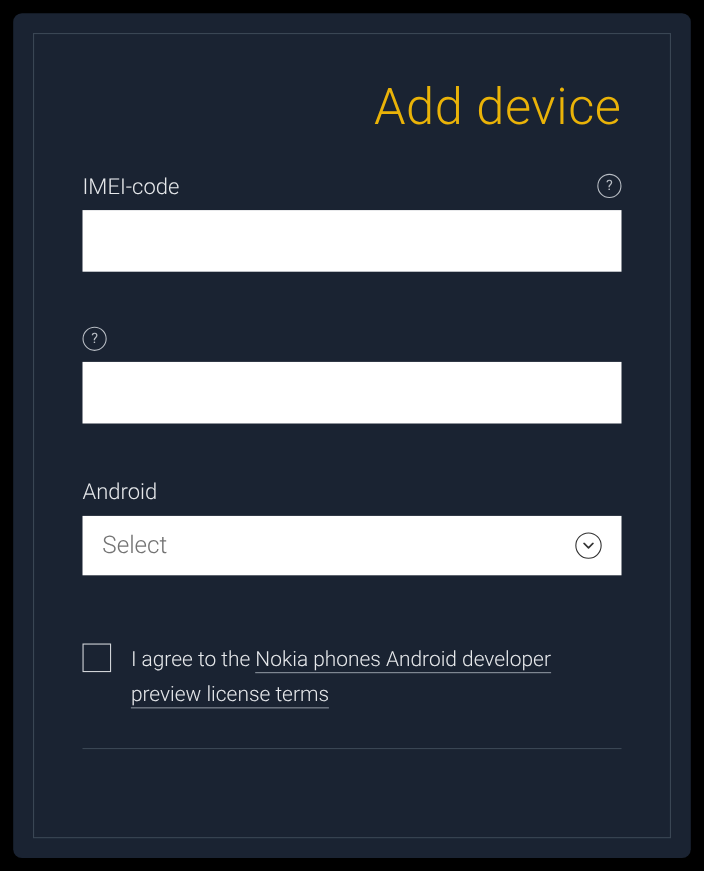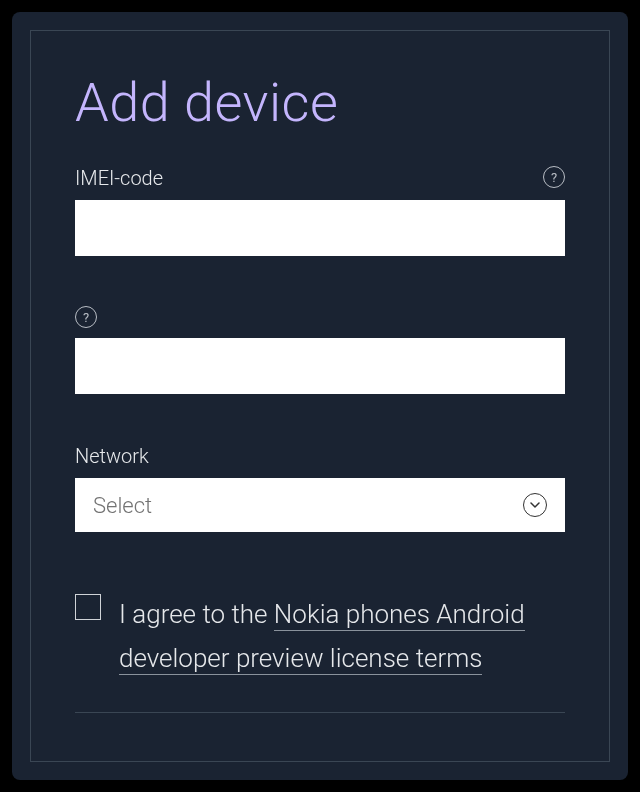--- a/index.html
+++ b/index.html
@@ -29,34 +29,35 @@
       overflow: hidden;
     }
     .modal-inner {
       width: 100%;
       height: 100%;
       border: 1px solid #3a4654;
       padding: 40px 44px;
       overflow: hidden;
     }
     .title {
-      color: #c4b5fd;
-      font-size: 54px;
-      font-weight: 300;
-      text-align: left;
+      color: #eab308;
+      font-size: 46px;
+      font-weight: 300;
+      text-align: right;
       margin-bottom: 32px;
       letter-spacing: 0.5px;
     }
     .form-group {
       margin-bottom: 50px;
       position: relative;
     }
     .label-row {
       display: flex;
       justify-content: space-between;
+      align-items: center;
       margin-bottom: 10px;
       gap: 40px;
     }
     .field-label {
       color: #e6e8eb;
       font-size: 20px;
       font-weight: 300;
     }
     .help-icon {
       width: 22px;
@@ -128,21 +129,21 @@
       width: 26px;
       height: 26px;
       border: 1.5px solid #d0d3d7;
       background: transparent;
       flex-shrink: 0;
       cursor: pointer;
       margin-top: 2px;
     }
     .checkbox-label {
       color: #e6e8eb;
-      font-size: 26px;
+      font-size: 19px;
       font-weight: 300;
       line-height: 1.7;
     }
     .terms-link {
       color: #e6e8eb;
       text-decoration: none;
       border-bottom: 1px solid #8a929c;
       padding-bottom: 1px;
     }
     .bottom-border-hint {
@@ -170,21 +171,21 @@
 
       <div class="form-group">
         <div class="label-row">
           <span class="help-icon">?</span>
         </div>
         <input type="text" class="text-input" value="" style="">
       </div>
 
       <div class="form-group" style="margin-bottom:0;">
         <div class="label-row">
-          <label class="field-label">Network</label>
+          <label class="field-label">Android</label>
         </div>
         <div class="select-wrapper">
           <div class="select-box">Select</div>
           <span class="chevron-icon">
             <svg viewBox="0 0 10 6" fill="none">
               <path d="M1 1L5 5L9 1" stroke="#333" stroke-width="1.5" stroke-linecap="round" stroke-linejoin="round"></path>
             </svg>
           </span>
         </div>
       </div>

